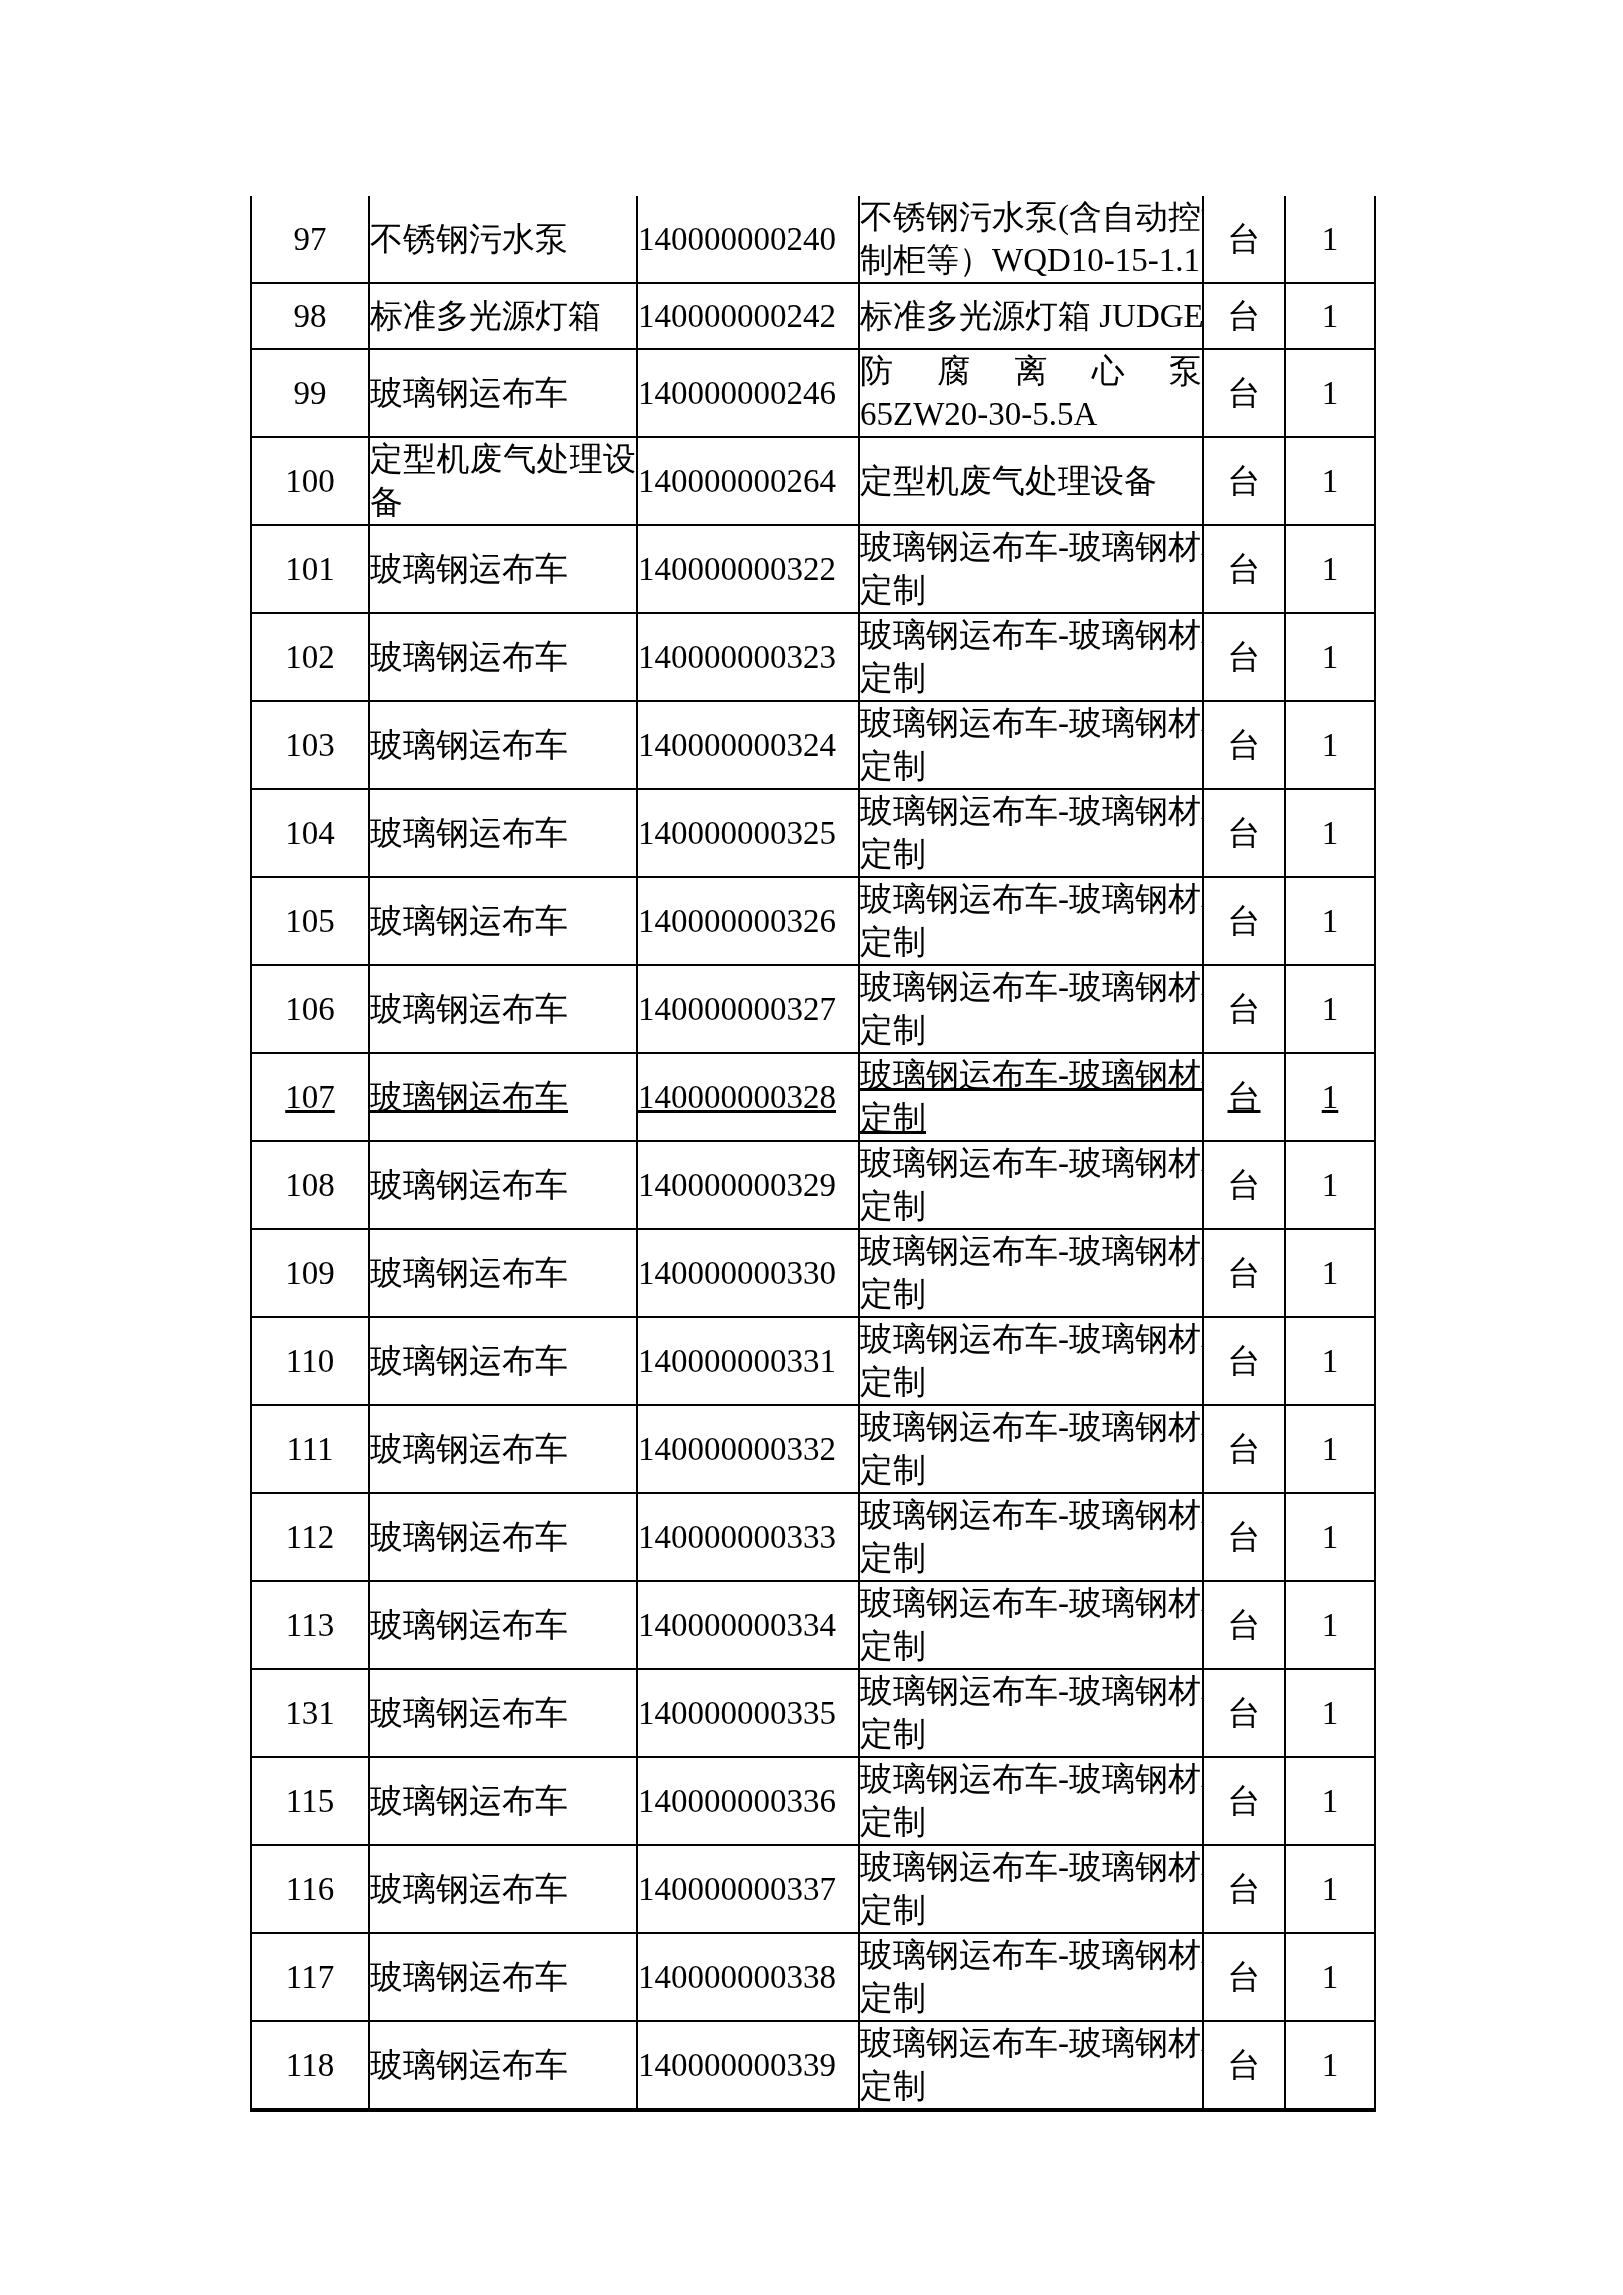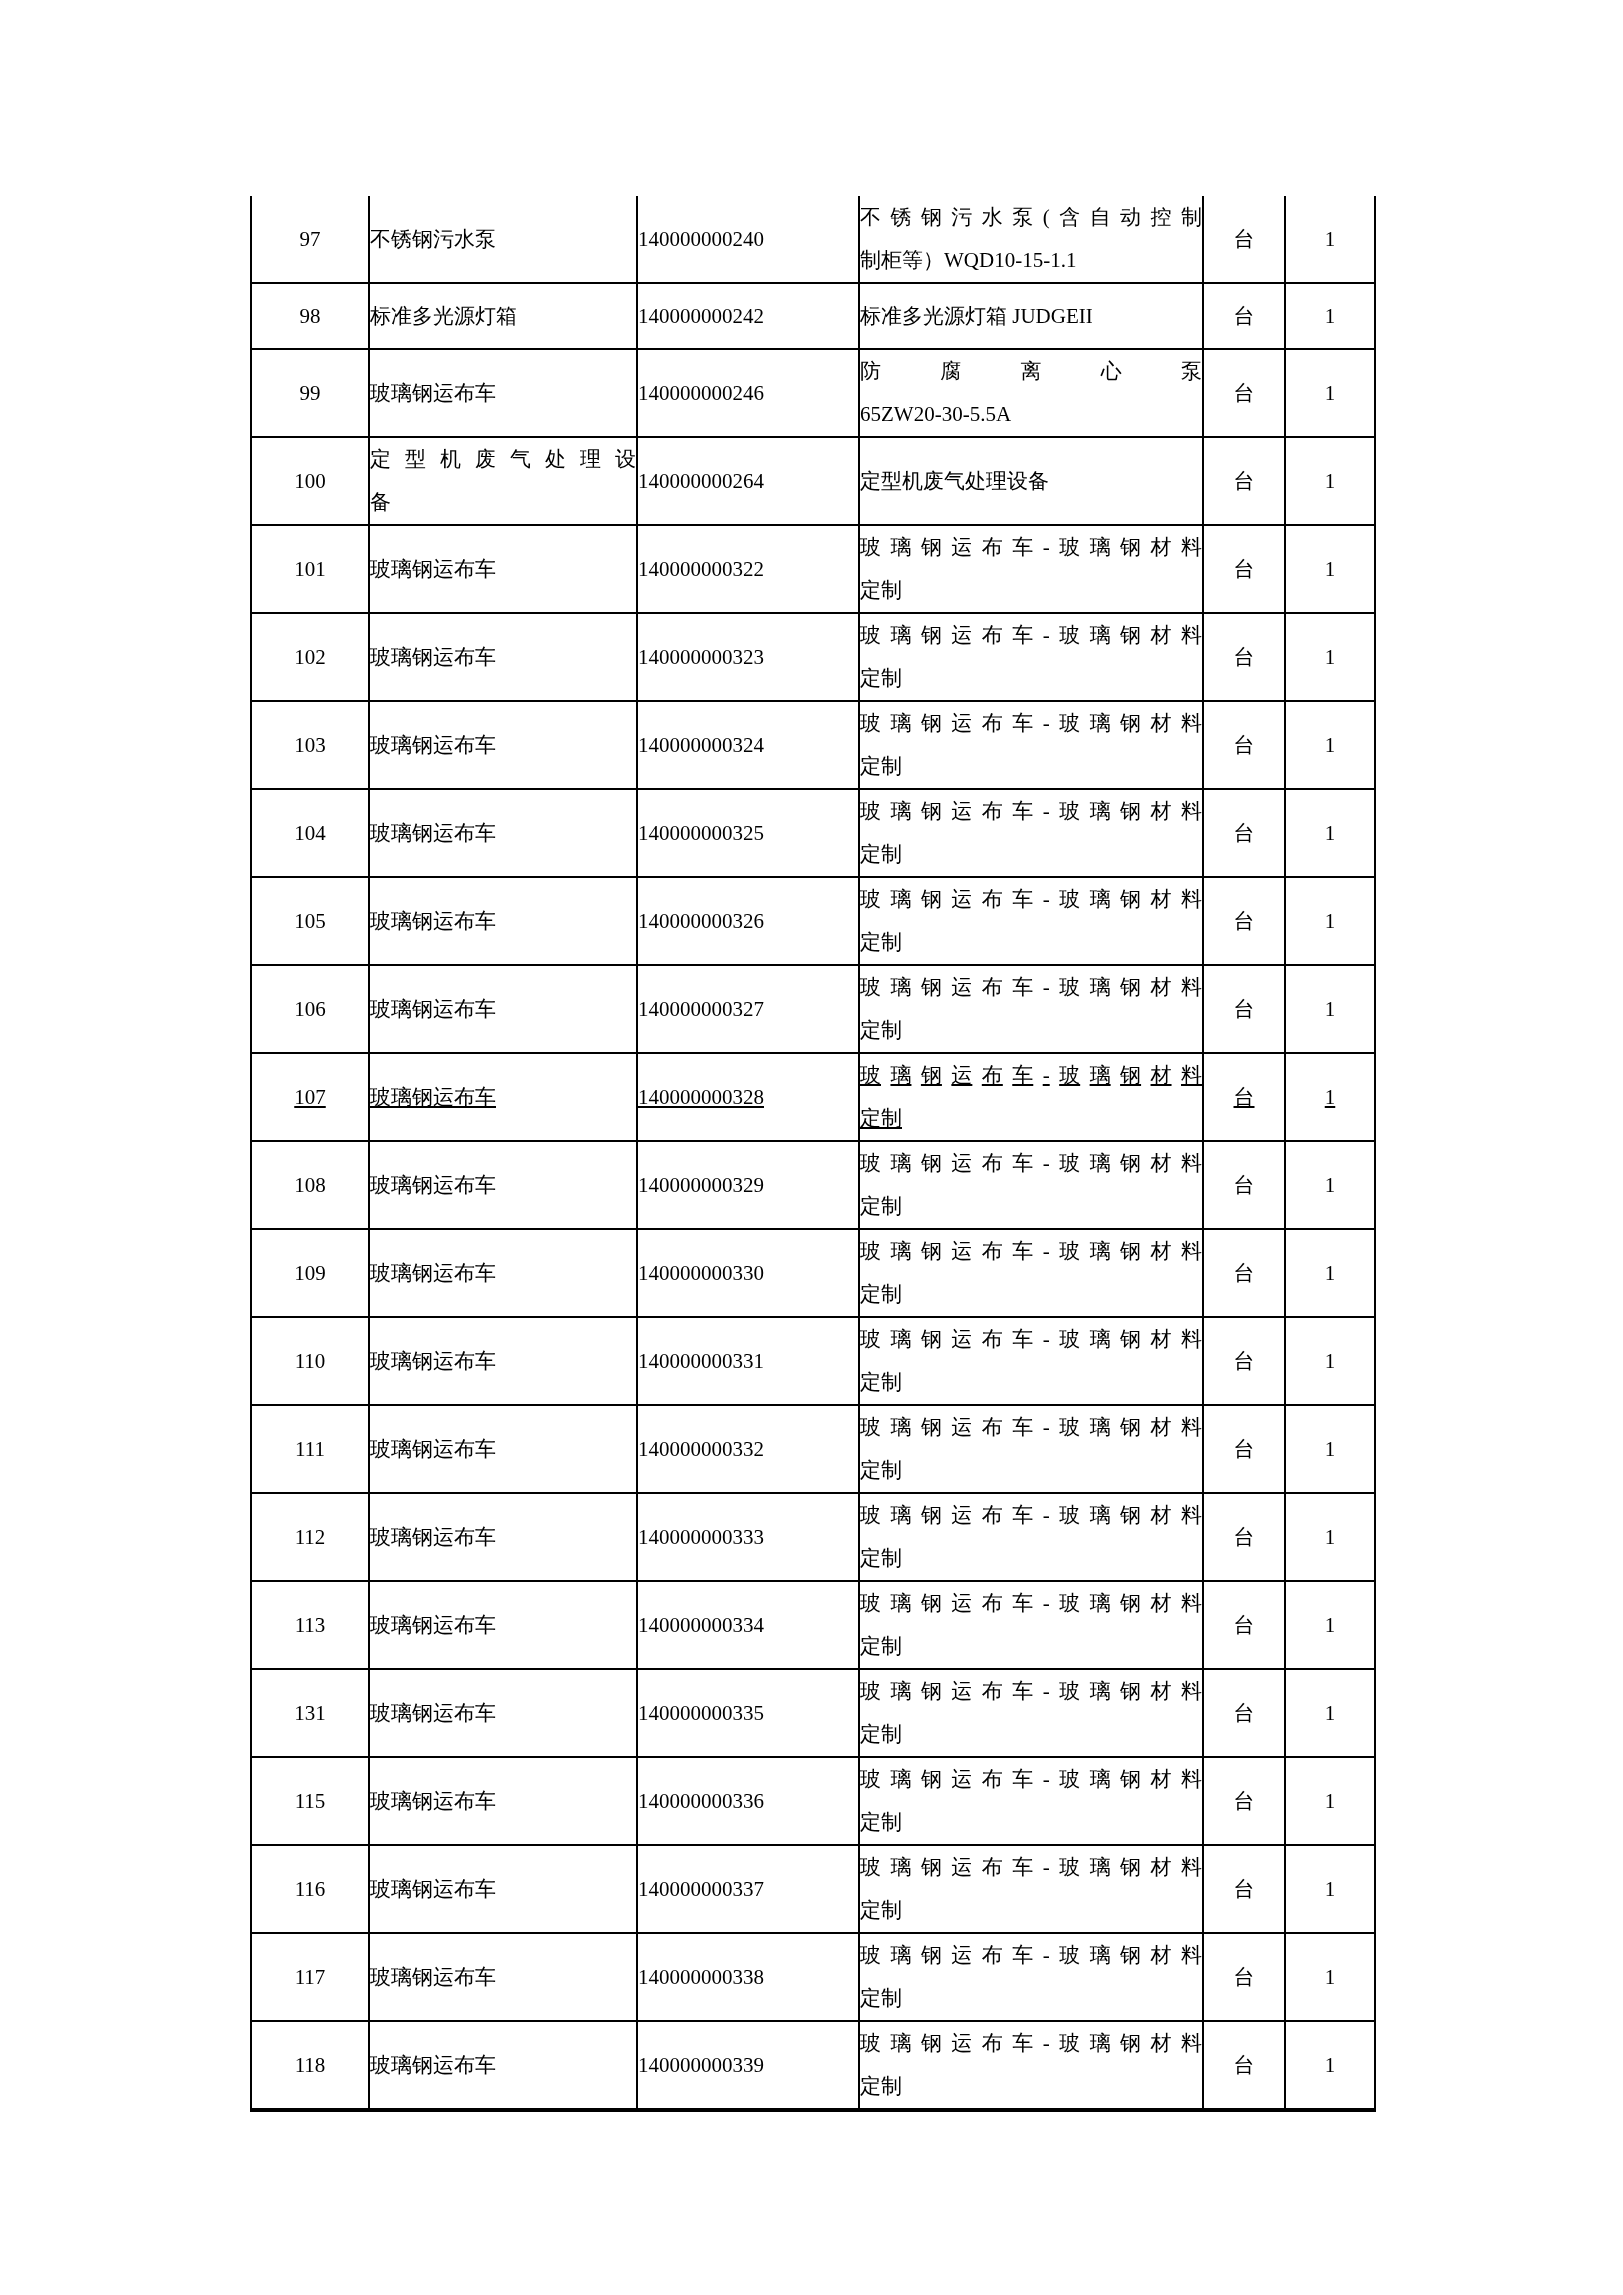--- a/index.html
+++ b/index.html
@@ -12,21 +12,21 @@
     font-family: "Liberation Serif", "DejaVu Serif", serif;
     color: #000000;
   }
   table.equip {
     position: absolute;
     left: 250px;
     top: 196px;
     width: 1124px;
     border-collapse: collapse;
     table-layout: fixed;
-    font-size: 21px;
+    font-size: 33px;
     color: #000000;
   }
   table.equip td {
     border-left: 2px solid #000;
     border-right: 2px solid #000;
     border-top: 2.7px solid #000;
     border-bottom: 2.7px solid #000;
     vertical-align: middle;
     padding: 0;
     overflow: hidden;

